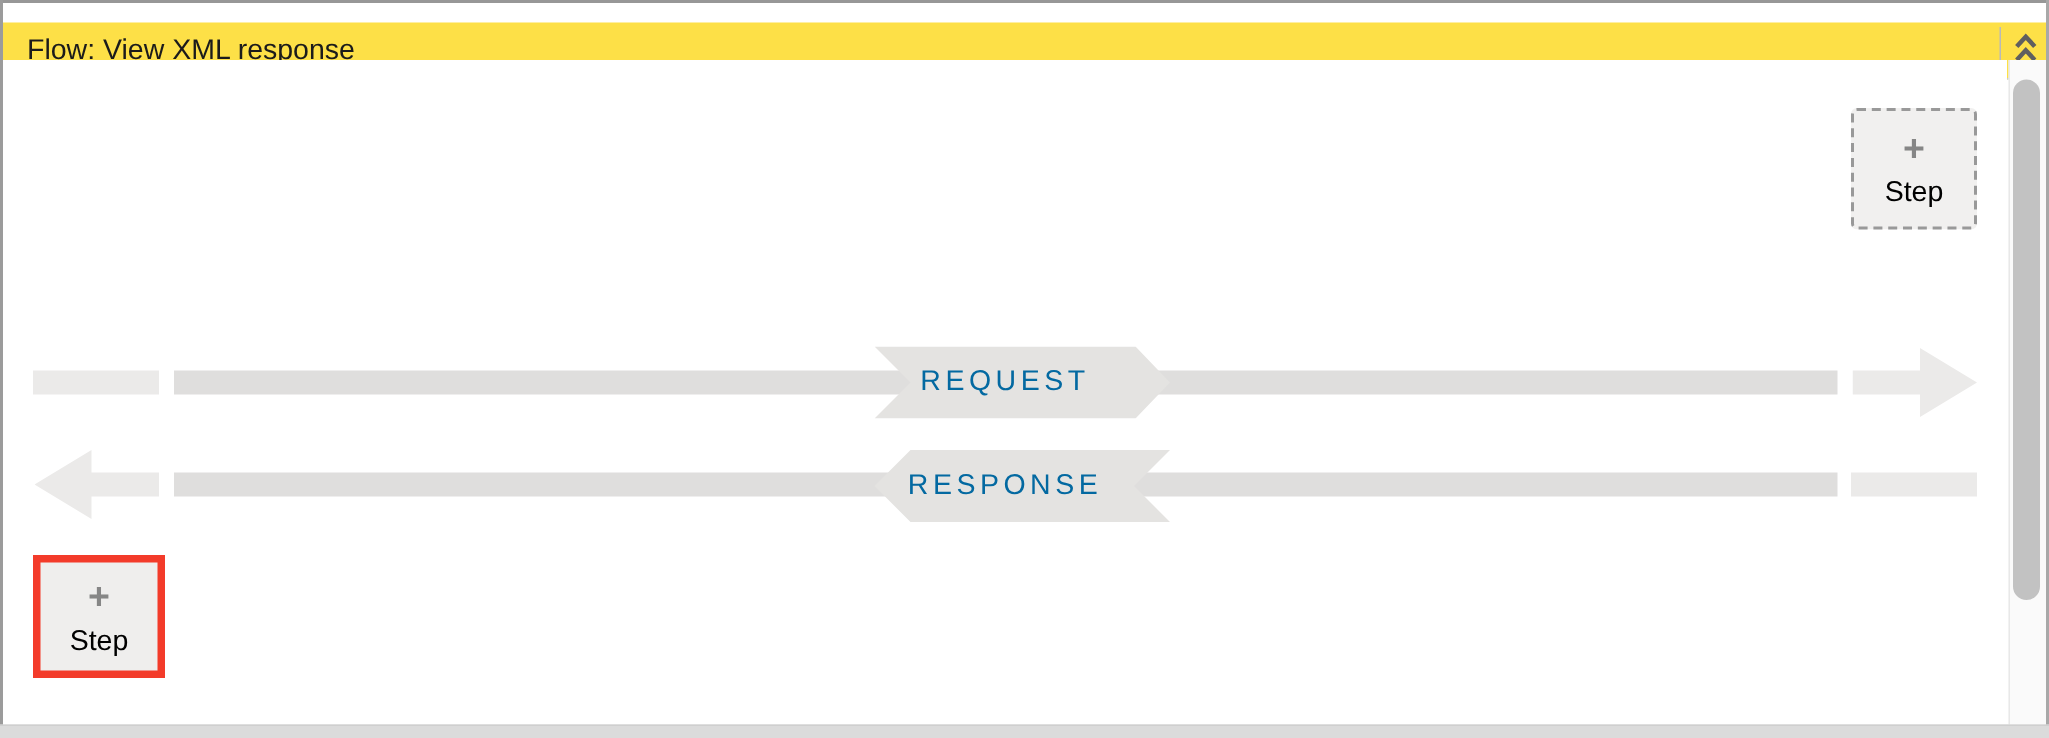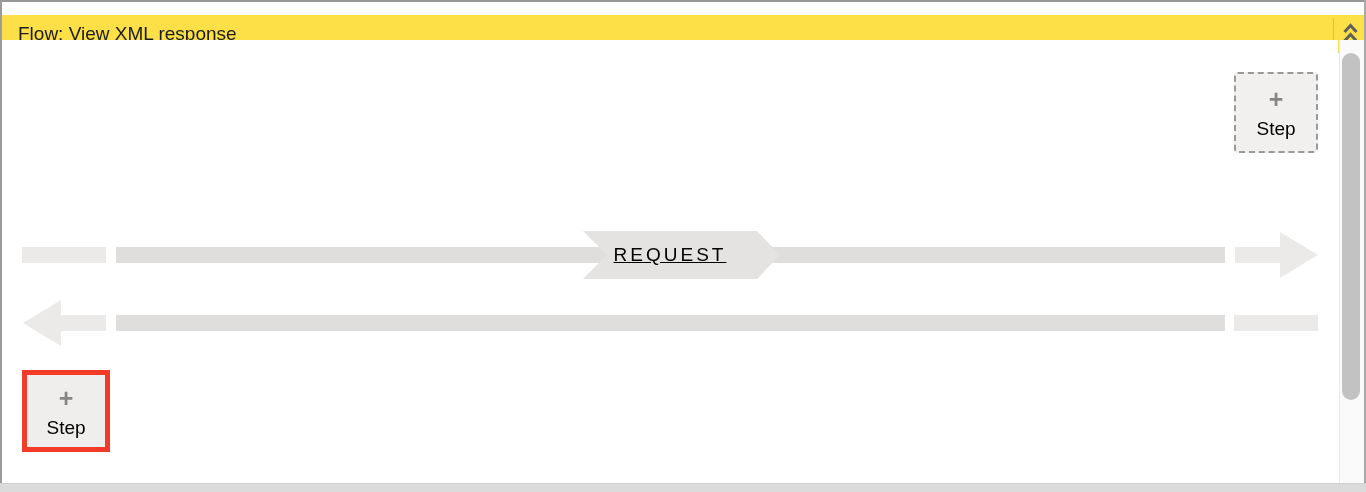--- a/index.html
+++ b/index.html
@@ -40,21 +40,21 @@
 
   
   .seg { position: absolute; }
   .stub { height: 16px; background: #ebeae9; }
   .bar  { height: 16px; background: #dfdedd; }
   .banner { width: 197px; height: 48px; }
   .banner svg { position: absolute; left: 0; top: 0; }
   .banner-label {
     position: absolute; left: 0; top: 0; width: 100%; height: 100%;
     padding-right: 23px; display: flex; align-items: center; justify-content: center;
-    font-size: 19px; letter-spacing: 3px; color: #000000; white-space: nowrap; text-decoration: underline;
+    font-size: 19px; letter-spacing: 3px; color: #0369a1; white-space: nowrap;
   }
 
   
   .step-btn {
     position: absolute; display: flex; flex-direction: column;
     align-items: center; justify-content: center; gap: 7px;
     background: #f1f0ef; cursor: pointer;
   }
   .step-btn .plus  { font-size: 25px; font-weight: 700; color: #868686; line-height: 1; }
   .step-btn .step-label { font-size: 19px; color: #000000; line-height: 1; }
@@ -110,20 +110,26 @@
       <polygon points="0,15 45,15 45,0 83,23 45,46 45,31 0,31" fill="#ebeae9"></polygon>
     </svg>
   </div>
 
   <div class="seg" style="left:23px; top:300px; width:83px; height:46px;">
     <svg width="83" height="46" viewBox="0 0 83 46">
       <polygon points="83,15 38,15 38,0 0,23 38,46 38,31 83,31" fill="#ebeae9"></polygon>
     </svg>
   </div>
   <div class="seg bar" style="left:116px; top:315px; width:1109px;"></div>
+  <div class="seg banner" style="left:583px; top:300px;">
+    <svg width="197" height="48" viewBox="0 0 197 48">
+      <polygon points="24,0 197,0 173,24 197,48 24,48 0,24" fill="#e4e3e1"></polygon>
+    </svg>
+    <div class="banner-label">RESPONSE</div>
+  </div>
   <div class="seg stub" style="left:1234px; top:315px; width:84px;"></div>
 
   <div class="step-btn dashed">
     <span class="plus">+</span>
     <span class="step-label">Step</span>
   </div>
 
   <div class="step-btn highlighted">
     <span class="plus">+</span>
     <span class="step-label">Step</span>

